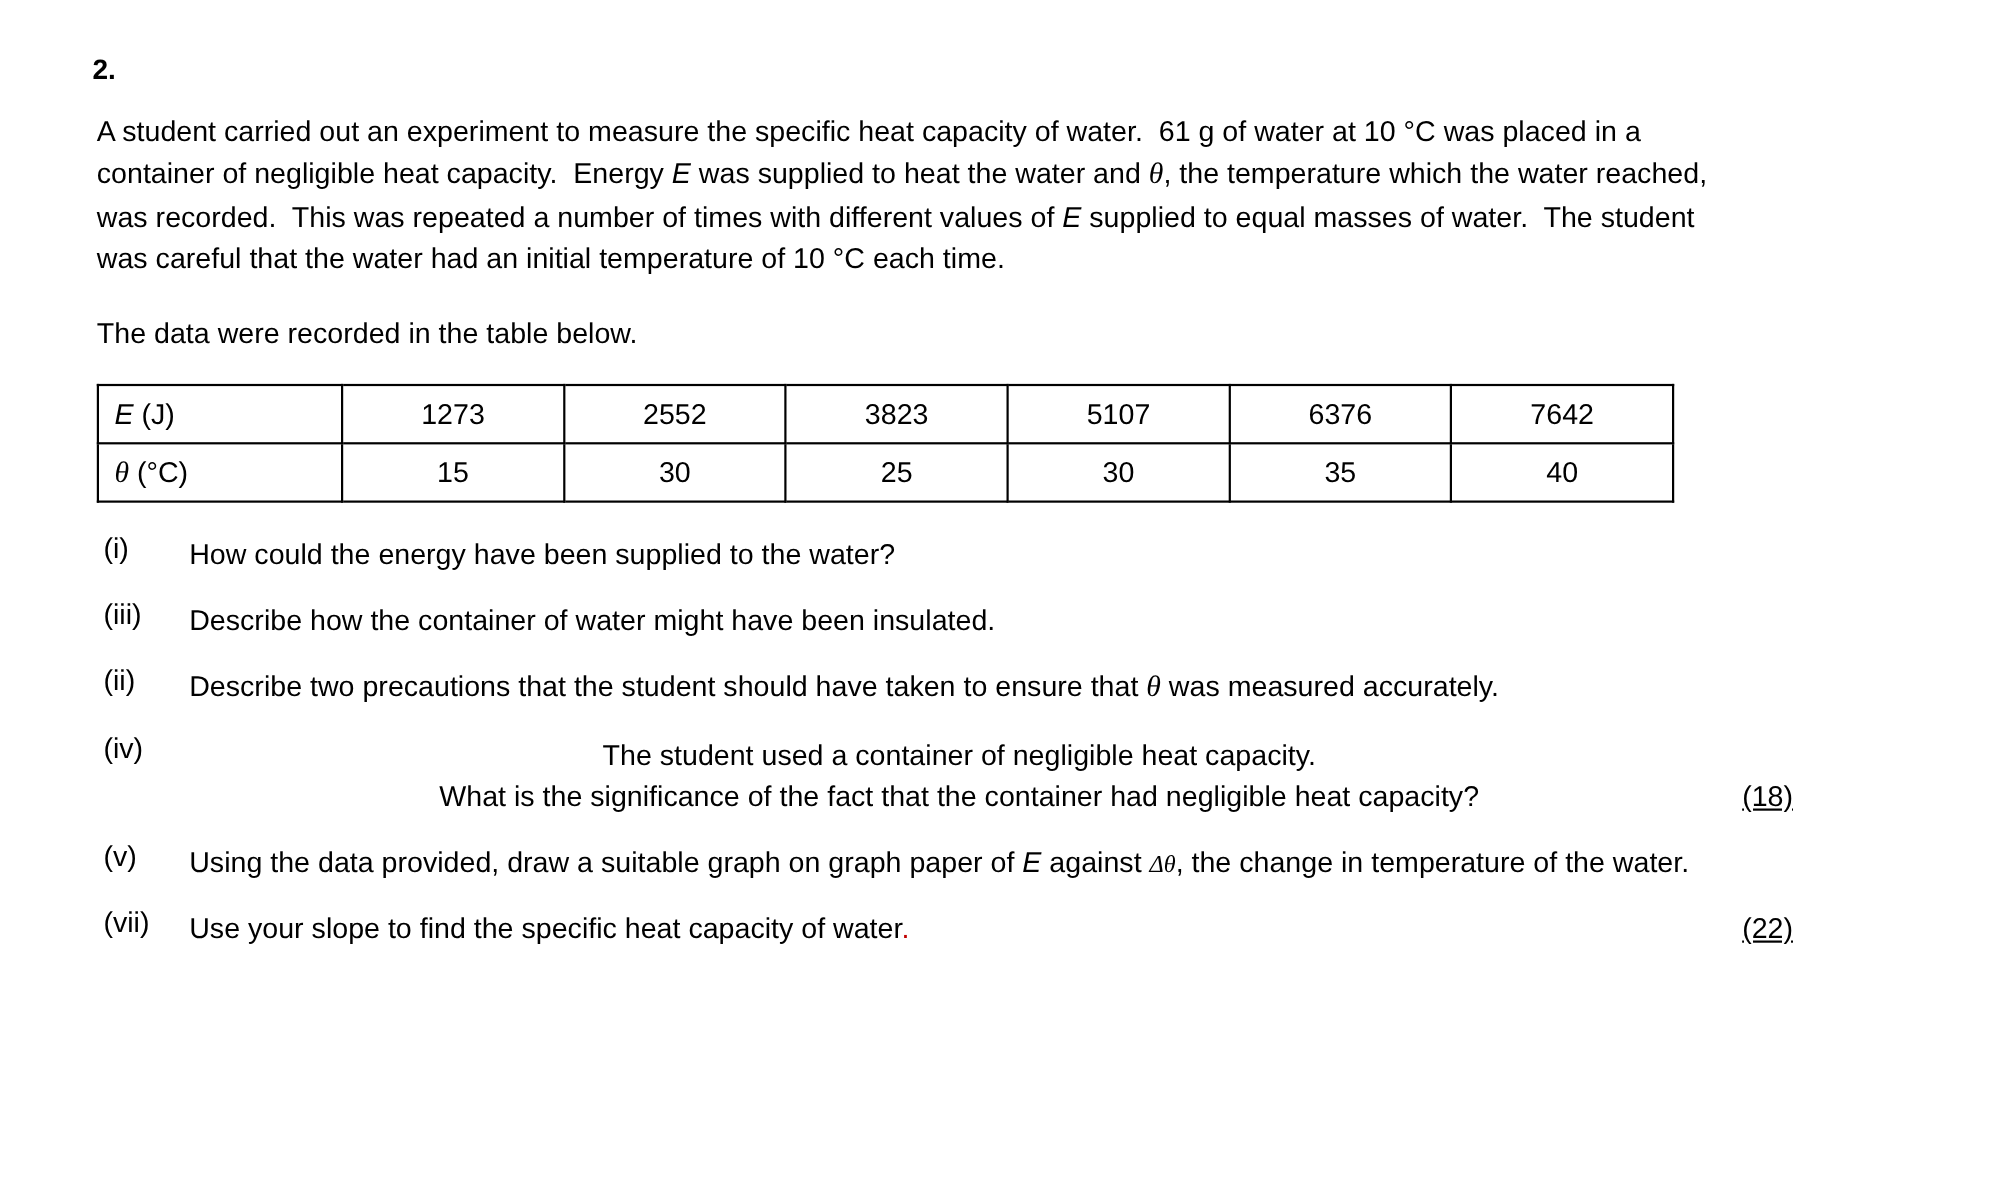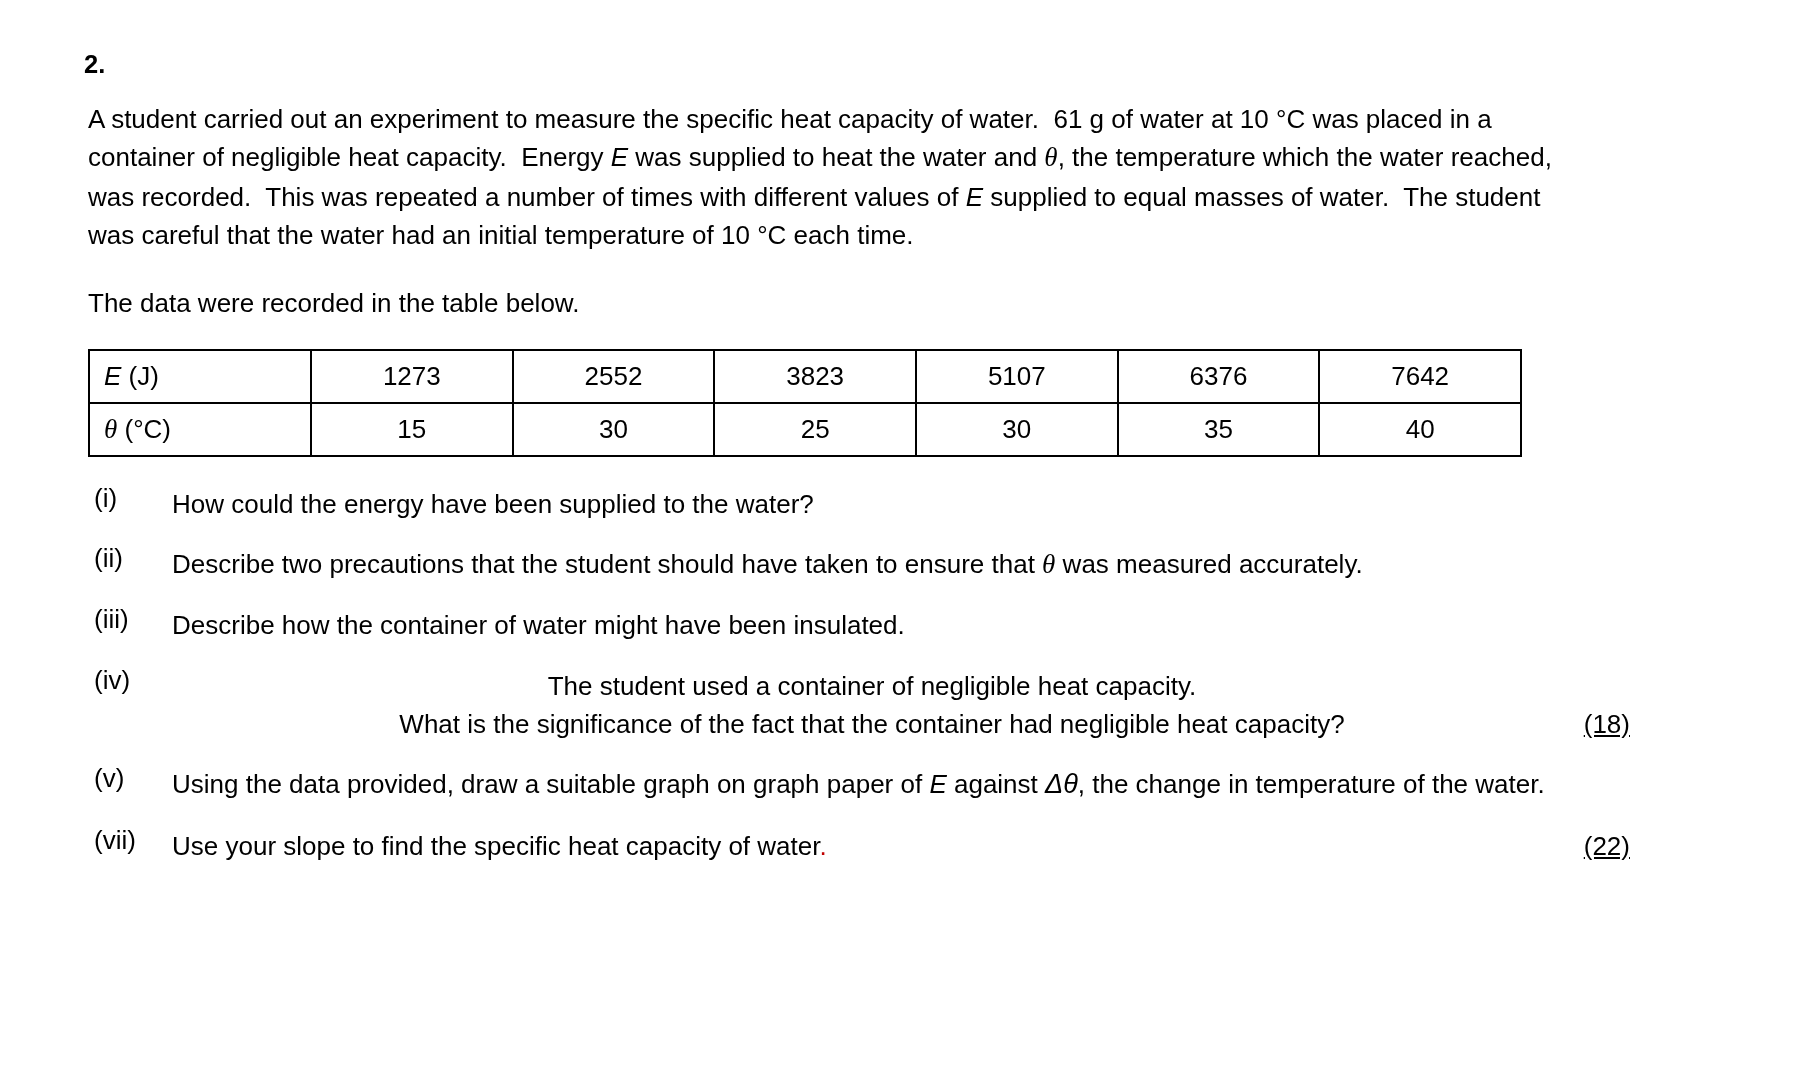--- a/index.html
+++ b/index.html
@@ -101,21 +101,21 @@
   }
   .item-text .line2 { display: block; text-align: center; }
   .marks {
     position: absolute;
     right: -58px;
     white-space: nowrap;
     text-decoration: underline;
   }
   .red-dot { color: #c00000; }
   .theta { font-style: italic; font-family: "Liberation Serif", serif; font-size: 27px;}
-  .delta { font-style: italic; font-family: Liberation Sans, sans-serif; font-size: 27px;}
+  .delta { font-style: italic; font-family: Liberation Serif, serif; font-size: 22px;}
 </style>
 </head>
 <body>
 
 <div class="page">
   <div class="qrow">
 
     <div class="qnum">2.</div>
 
     <div class="qbody">
@@ -158,30 +158,30 @@
         </table>
 
       <div class="spacer-sm"></div>
 
       <div class="item">
         <div class="item-label">(i)</div>
         <div class="item-text">How could the energy have been supplied to the water?</div>
       </div>
 
       <div class="item">
+        <div class="item-label">(iii)</div>
+        <div class="item-text">Describe how the container of water might have been insulated.</div>
+      </div>
+
+      <div class="item">
         <div class="item-label">(ii)</div>
         <div class="item-text">
           Describe two precautions that the student should have taken to ensure that <span class="theta">θ</span> was measured
           accurately.
         </div>
-      </div>
-
-      <div class="item">
-        <div class="item-label">(iii)</div>
-        <div class="item-text">Describe how the container of water might have been insulated.</div>
       </div>
 
       <div class="item">
         <div class="item-label">(iv)</div>
         <div class="item-text">
           <span class="line2">The student used a container of negligible heat capacity.</span>
           <span class="line2">
             <span>What is the significance of the fact that the container had negligible heat capacity?</span>
             <span class="marks">(18)</span>
           </span>

